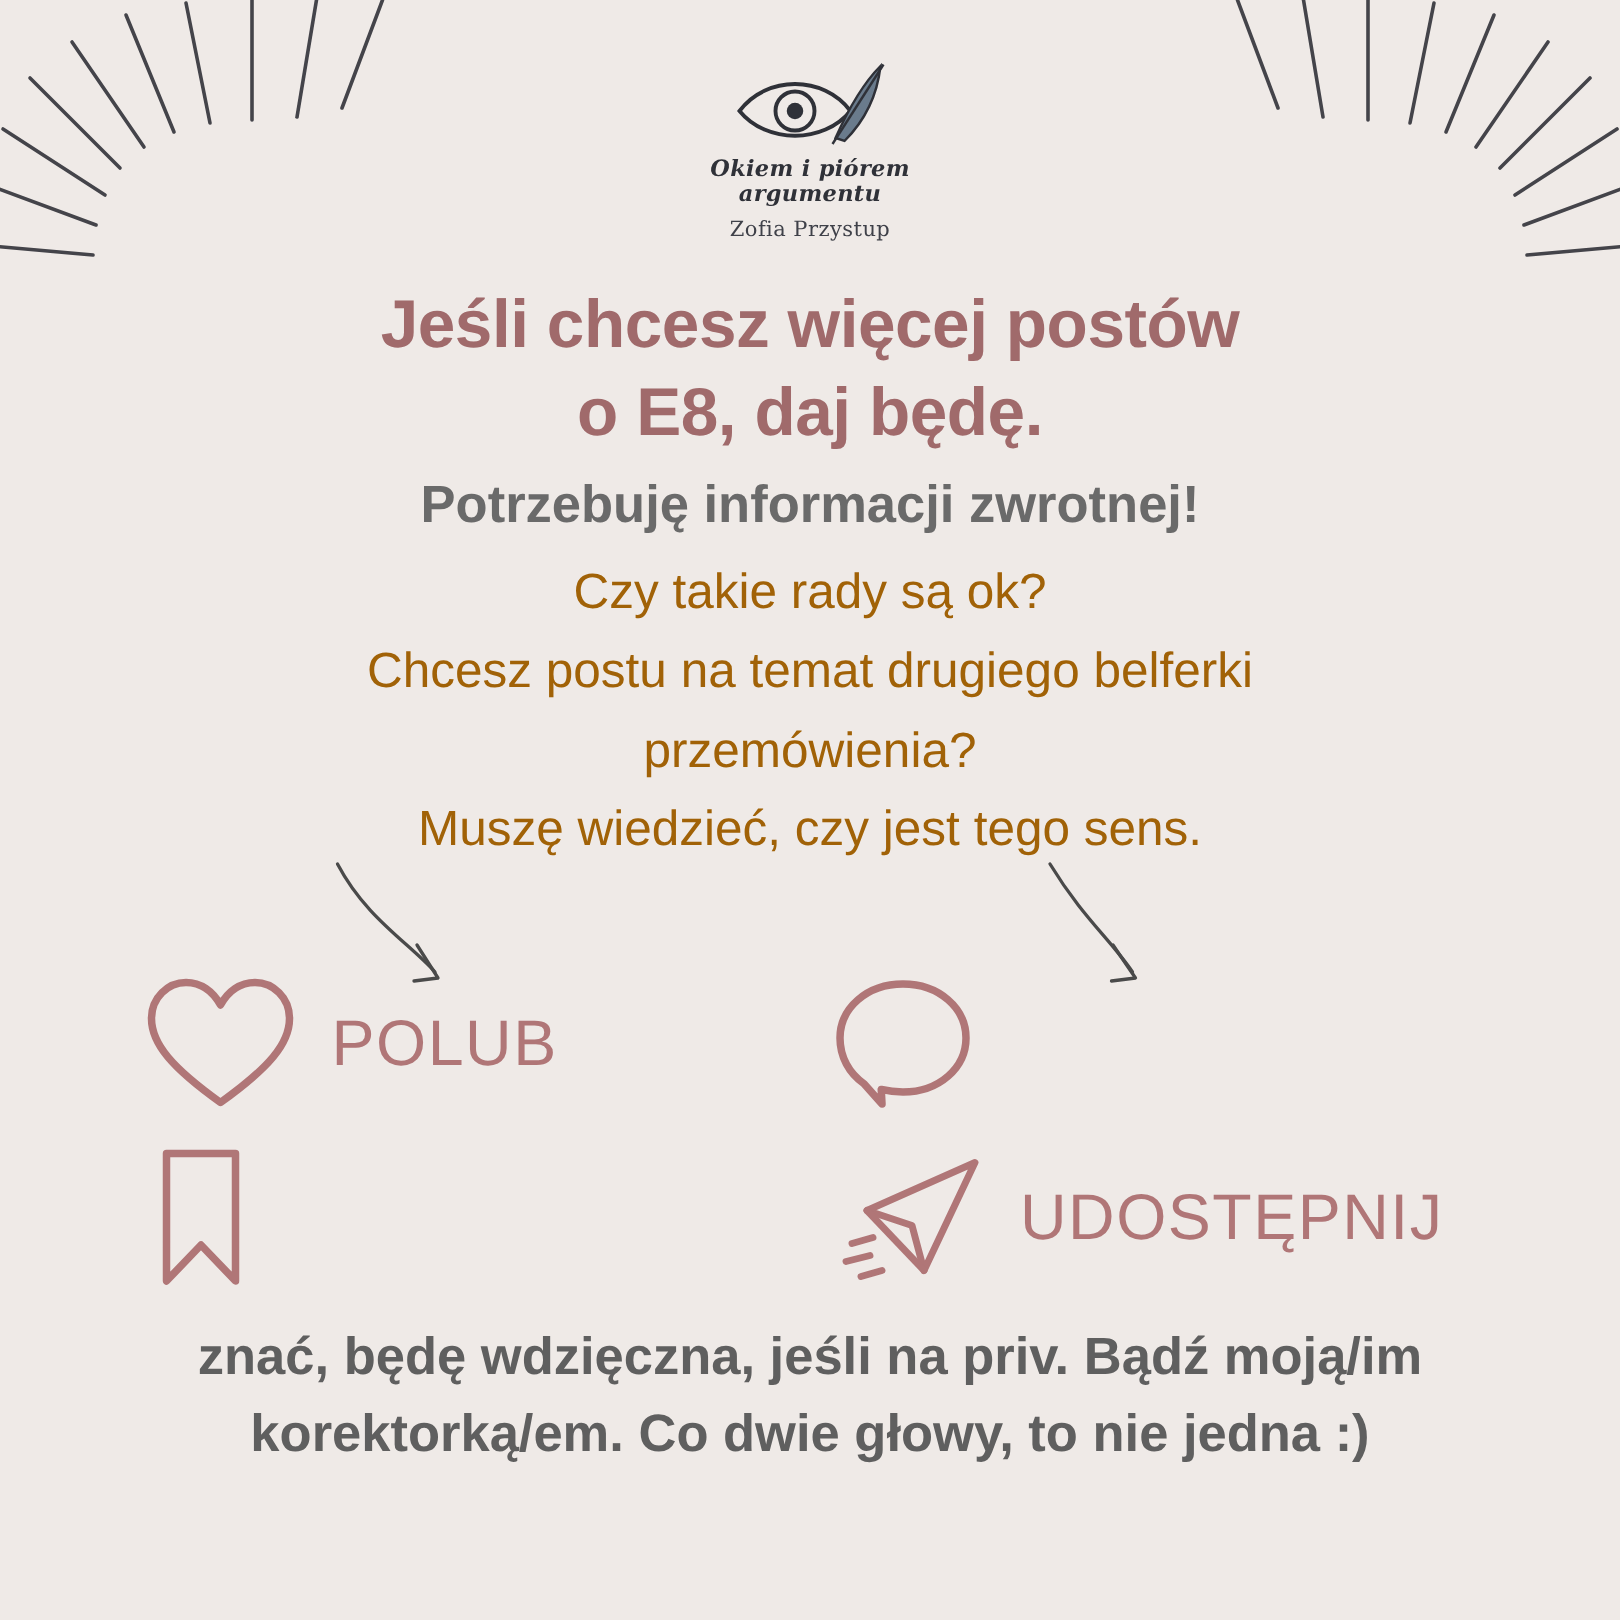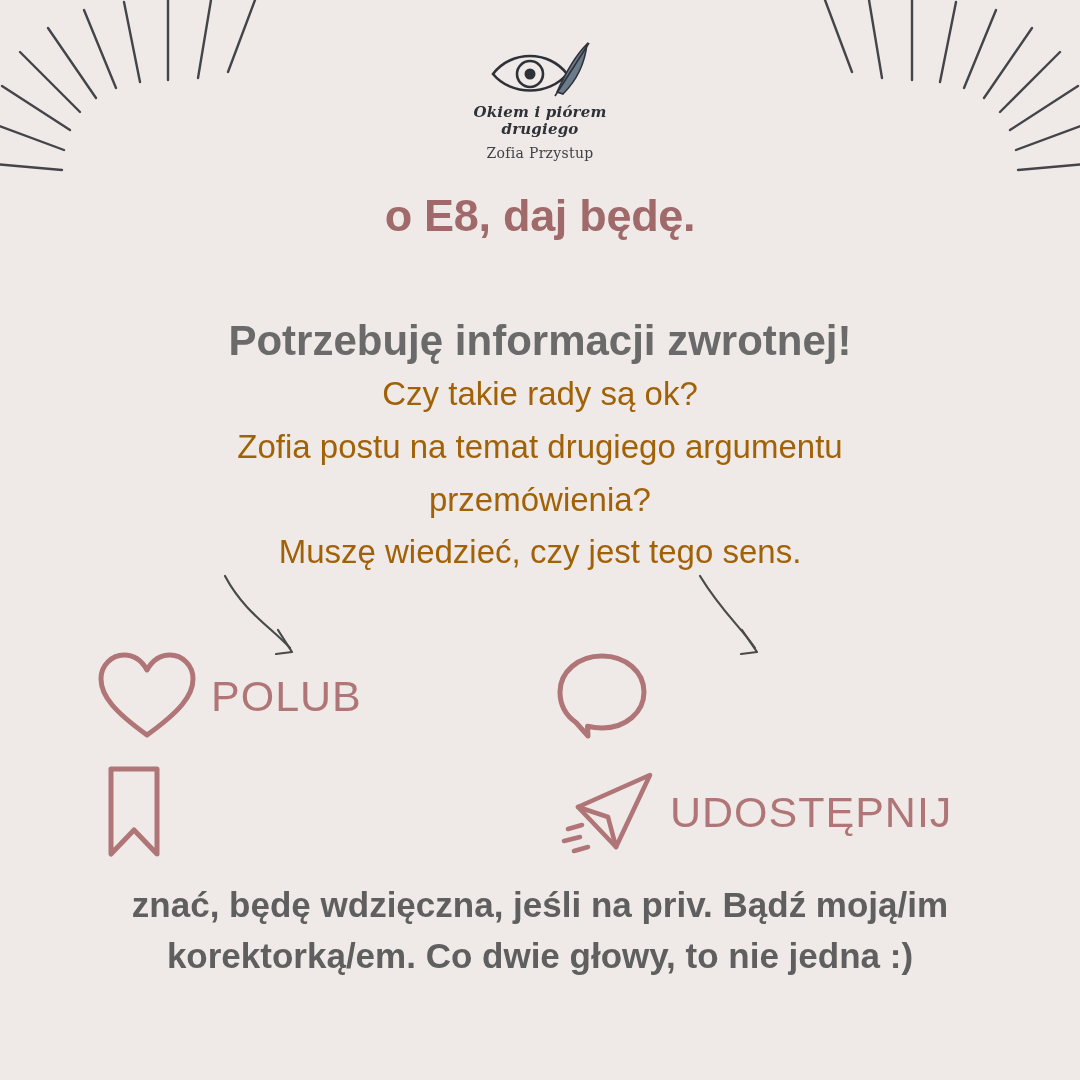--- a/index.html
+++ b/index.html
@@ -58,21 +58,21 @@
     font-size: 45px;
     line-height: 1.32;
     letter-spacing: -.3px;
   }
   .subhead {
     position: absolute;
     top: 314px; left: 0; right: 0;
     text-align: center;
     color: #6a6a6a;
     font-weight: 700;
-    font-size: 42px;
+    font-size: 35px;
     line-height: 1.3;
   }
   .body-lines {
     position: absolute;
     top: 368px; left: 0; right: 0;
     text-align: center;
     color: #a16207;
     font-weight: 400;
     font-size: 33px;
     line-height: 1.6;
@@ -88,21 +88,21 @@
     width: 900px;
     display: grid;
     grid-template-columns: 1fr 1fr;
     grid-template-rows: 116px 116px;
     column-gap: 18px;
     row-gap: 0px;
   }
   .cta {
     display: flex;
     align-items: center;
-    gap: 12px;
+    gap: 22px;
   }
   .cta-icon { flex: 0 0 auto; display: block; }
   .cta-label {
     color: #b07677;
     font-size: 43px;
     font-weight: 400;
     letter-spacing: 1px;
     white-space: nowrap;
   }
 
@@ -156,34 +156,35 @@
   <div class="logo">
     <svg class="logo-mark" width="110" height="62" viewBox="0 0 110 62" fill="none">
       <path d="M8 34 C26 10, 64 10, 82 34 C64 56, 26 56, 8 34 Z" stroke="#2f3138" stroke-width="2.6" fill="none"></path>
       <circle cx="45" cy="34" r="13" stroke="#2f3138" stroke-width="2.6" fill="none"></circle>
       <circle cx="45" cy="34" r="5.5" fill="#2f3138"></circle>
       <path d="M72 52 C80 34, 90 16, 102 4 C100 22, 92 40, 78 54 Z" fill="#6a7b8c" stroke="#2f3138" stroke-width="1.6"></path>
       <line x1="70" y1="56" x2="104" y2="3" stroke="#2f3138" stroke-width="1.6"></line>
     </svg>
     <div class="logo-name">
       <span>Okiem i piórem</span><br>
-      <span>drugiego</span>
+      <span>argumentu</span>
     </div>
     <div class="logo-sub">Zofia Przystup</div>
   </div>
 
   <div class="headline">
+    <div>Jeśli chcesz więcej postów</div>
     <div>o E8, daj będę.</div>
   </div>
 
   <div class="subhead">Potrzebuję informacji zwrotnej!</div>
 
   <div class="body-lines">
     <div>Czy takie rady są ok?</div>
-    <div>Zofia postu na temat drugiego argumentu</div>
+    <div>Chcesz postu na temat drugiego belferki</div>
     <div>przemówienia?</div>
     <div>Muszę wiedzieć, czy jest tego sens.</div>
   </div>
 
   <svg class="arrows" viewBox="0 0 1080 110" fill="none">
     <g stroke="#4a4a4a" stroke-width="2.2" fill="none" stroke-linecap="round">
       <path d="M225 6 C244 42, 272 58, 290 78"></path>
       <path d="M278 60 L292 82 L276 84" stroke-linejoin="round"></path>
       <path d="M700 6 C722 42, 740 56, 755 78"></path>
       <path d="M742 60 L757 82 L741 84" stroke-linejoin="round"></path>

